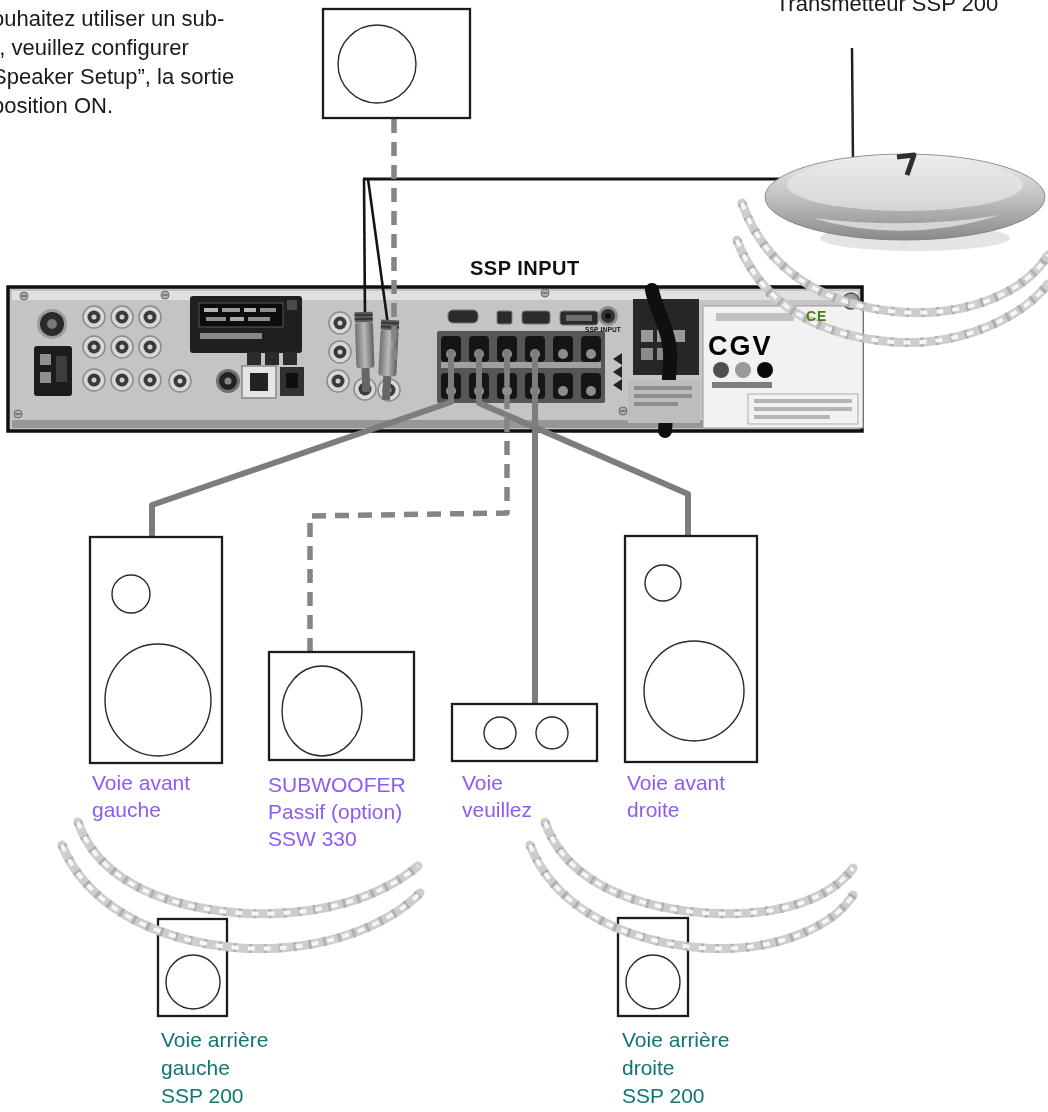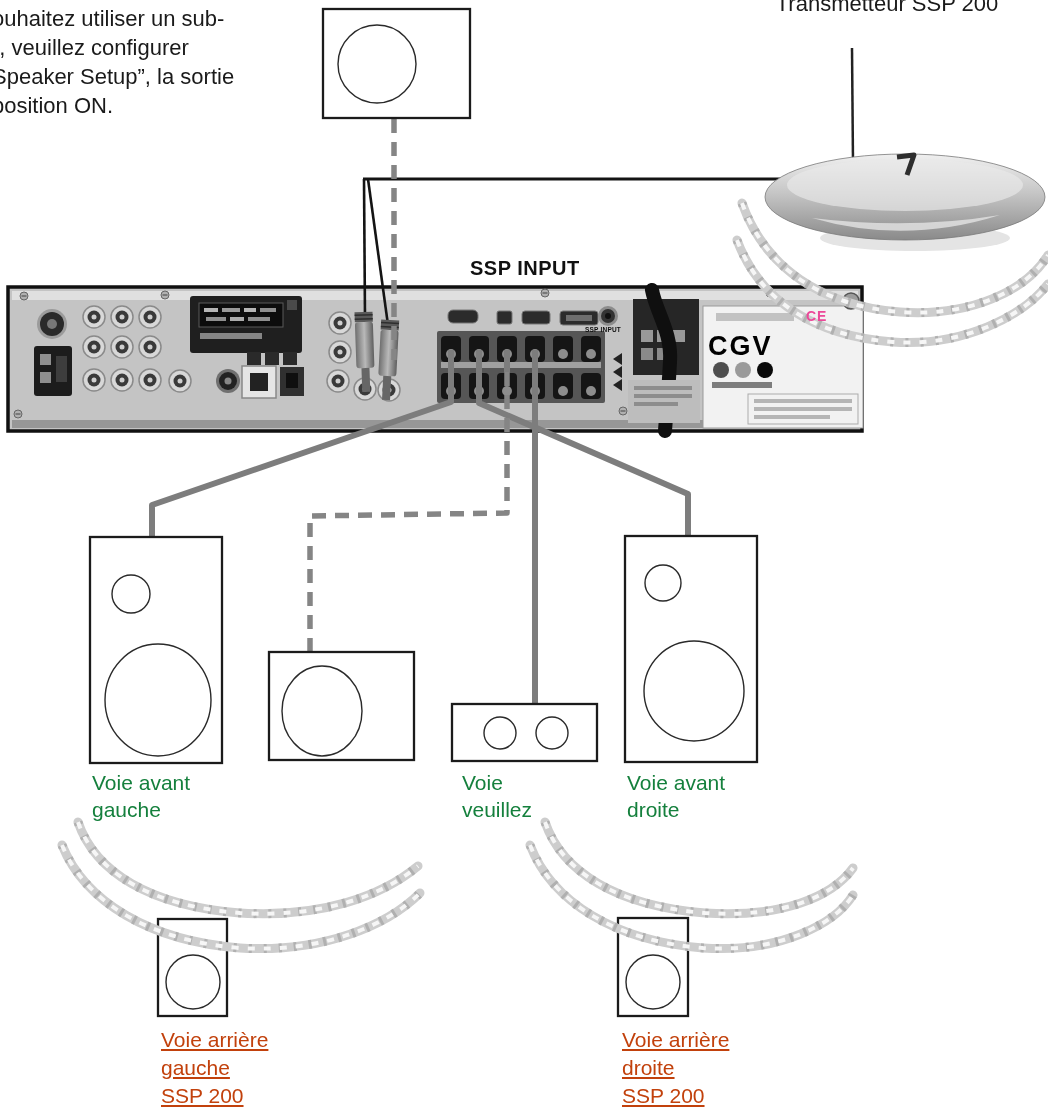--- a/index.html
+++ b/index.html
@@ -4,25 +4,25 @@
 <style>
   html,body{margin:0;padding:0;background:#ffffff;}
   .stage{position:relative;width:1048px;height:1112px;overflow:hidden;
          font-family:"Liberation Sans","DejaVu Sans",sans-serif;color:#111;}
   .stage svg{position:absolute;left:0;top:0;}
   .txt{position:absolute;white-space:nowrap;}
   .txt span{display:block;}
   .intro{font-size:22px;line-height:29px;color:#1a1a1a;}
   .ttitle{font-size:22px;line-height:26px;text-align:center;color:#1a1a1a;}
   .heading{font-size:20px;font-weight:bold;letter-spacing:.5px;}
-  .lbl{font-size:21px;line-height:27px;color:#15803d;}
-  .lbl3{font-size:21px;line-height:28px;color:#c2410c;text-decoration:underline;}
+  .lbl{font-size:21px;line-height:27px;color:#8b5cf6;}
+  .lbl3{font-size:21px;line-height:28px;color:#0f766e;}
   .tiny{font-size:6.5px;font-weight:bold;letter-spacing:.2px;color:#101010;}
   .brand{font-size:27px;font-weight:700;letter-spacing:2px;color:#000000;}
-  .ce{font-size:14px;font-weight:bold;color:#ec4899;letter-spacing:1px;}
+  .ce{font-size:14px;font-weight:bold;color:#4d7c0f;letter-spacing:1px;}
   
   .wire{stroke:#7d7d7d;stroke-width:6;fill:none;stroke-linejoin:round;}
   .dashwire{stroke:#858585;stroke-width:5.5;fill:none;stroke-linejoin:round;stroke-dasharray:14 9;}
   .cable{stroke:#141414;stroke-width:2.6;fill:none;}
   .sbox{fill:#ffffff;stroke:#1b1b1b;stroke-width:2.3;}
   .scircle{fill:#ffffff;stroke:#2a2a2a;stroke-width:1.4;}
   .ropeA{stroke:#cdcdcd;stroke-width:9;fill:none;stroke-linecap:round;}
   .ropeB{stroke:#a9a9a9;stroke-width:9;fill:none;stroke-dasharray:3 12;opacity:.8;}
   .ropeC{stroke:#f6f6f6;stroke-width:4;fill:none;stroke-dasharray:7 9;}
 </style>
@@ -311,20 +311,25 @@
 <div class="txt heading" style="left:470px;top:257px;">SSP INPUT</div>
 
 <div class="txt tiny" style="left:585px;top:326px;">SSP INPUT</div>
 <div class="txt brand" style="left:708px;top:331px;">CGV</div>
 <div class="txt ce" style="left:806px;top:308px;">CE</div>
 
 <div class="txt lbl" style="left:92px;top:769px;">
   <span>Voie avant</span>
   <span>gauche</span>
 </div>
+<div class="txt lbl" style="left:268px;top:771px;">
+  <span>SUBWOOFER</span>
+  <span>Passif (option)</span>
+  <span>SSW 330</span>
+</div>
 <div class="txt lbl" style="left:462px;top:769px;">
   <span>Voie</span>
   <span>veuillez</span>
 </div>
 <div class="txt lbl" style="left:627px;top:769px;">
   <span>Voie avant</span>
   <span>droite</span>
 </div>
 <div class="txt lbl3" style="left:161px;top:1026px;">
   <span>Voie arrière</span>

